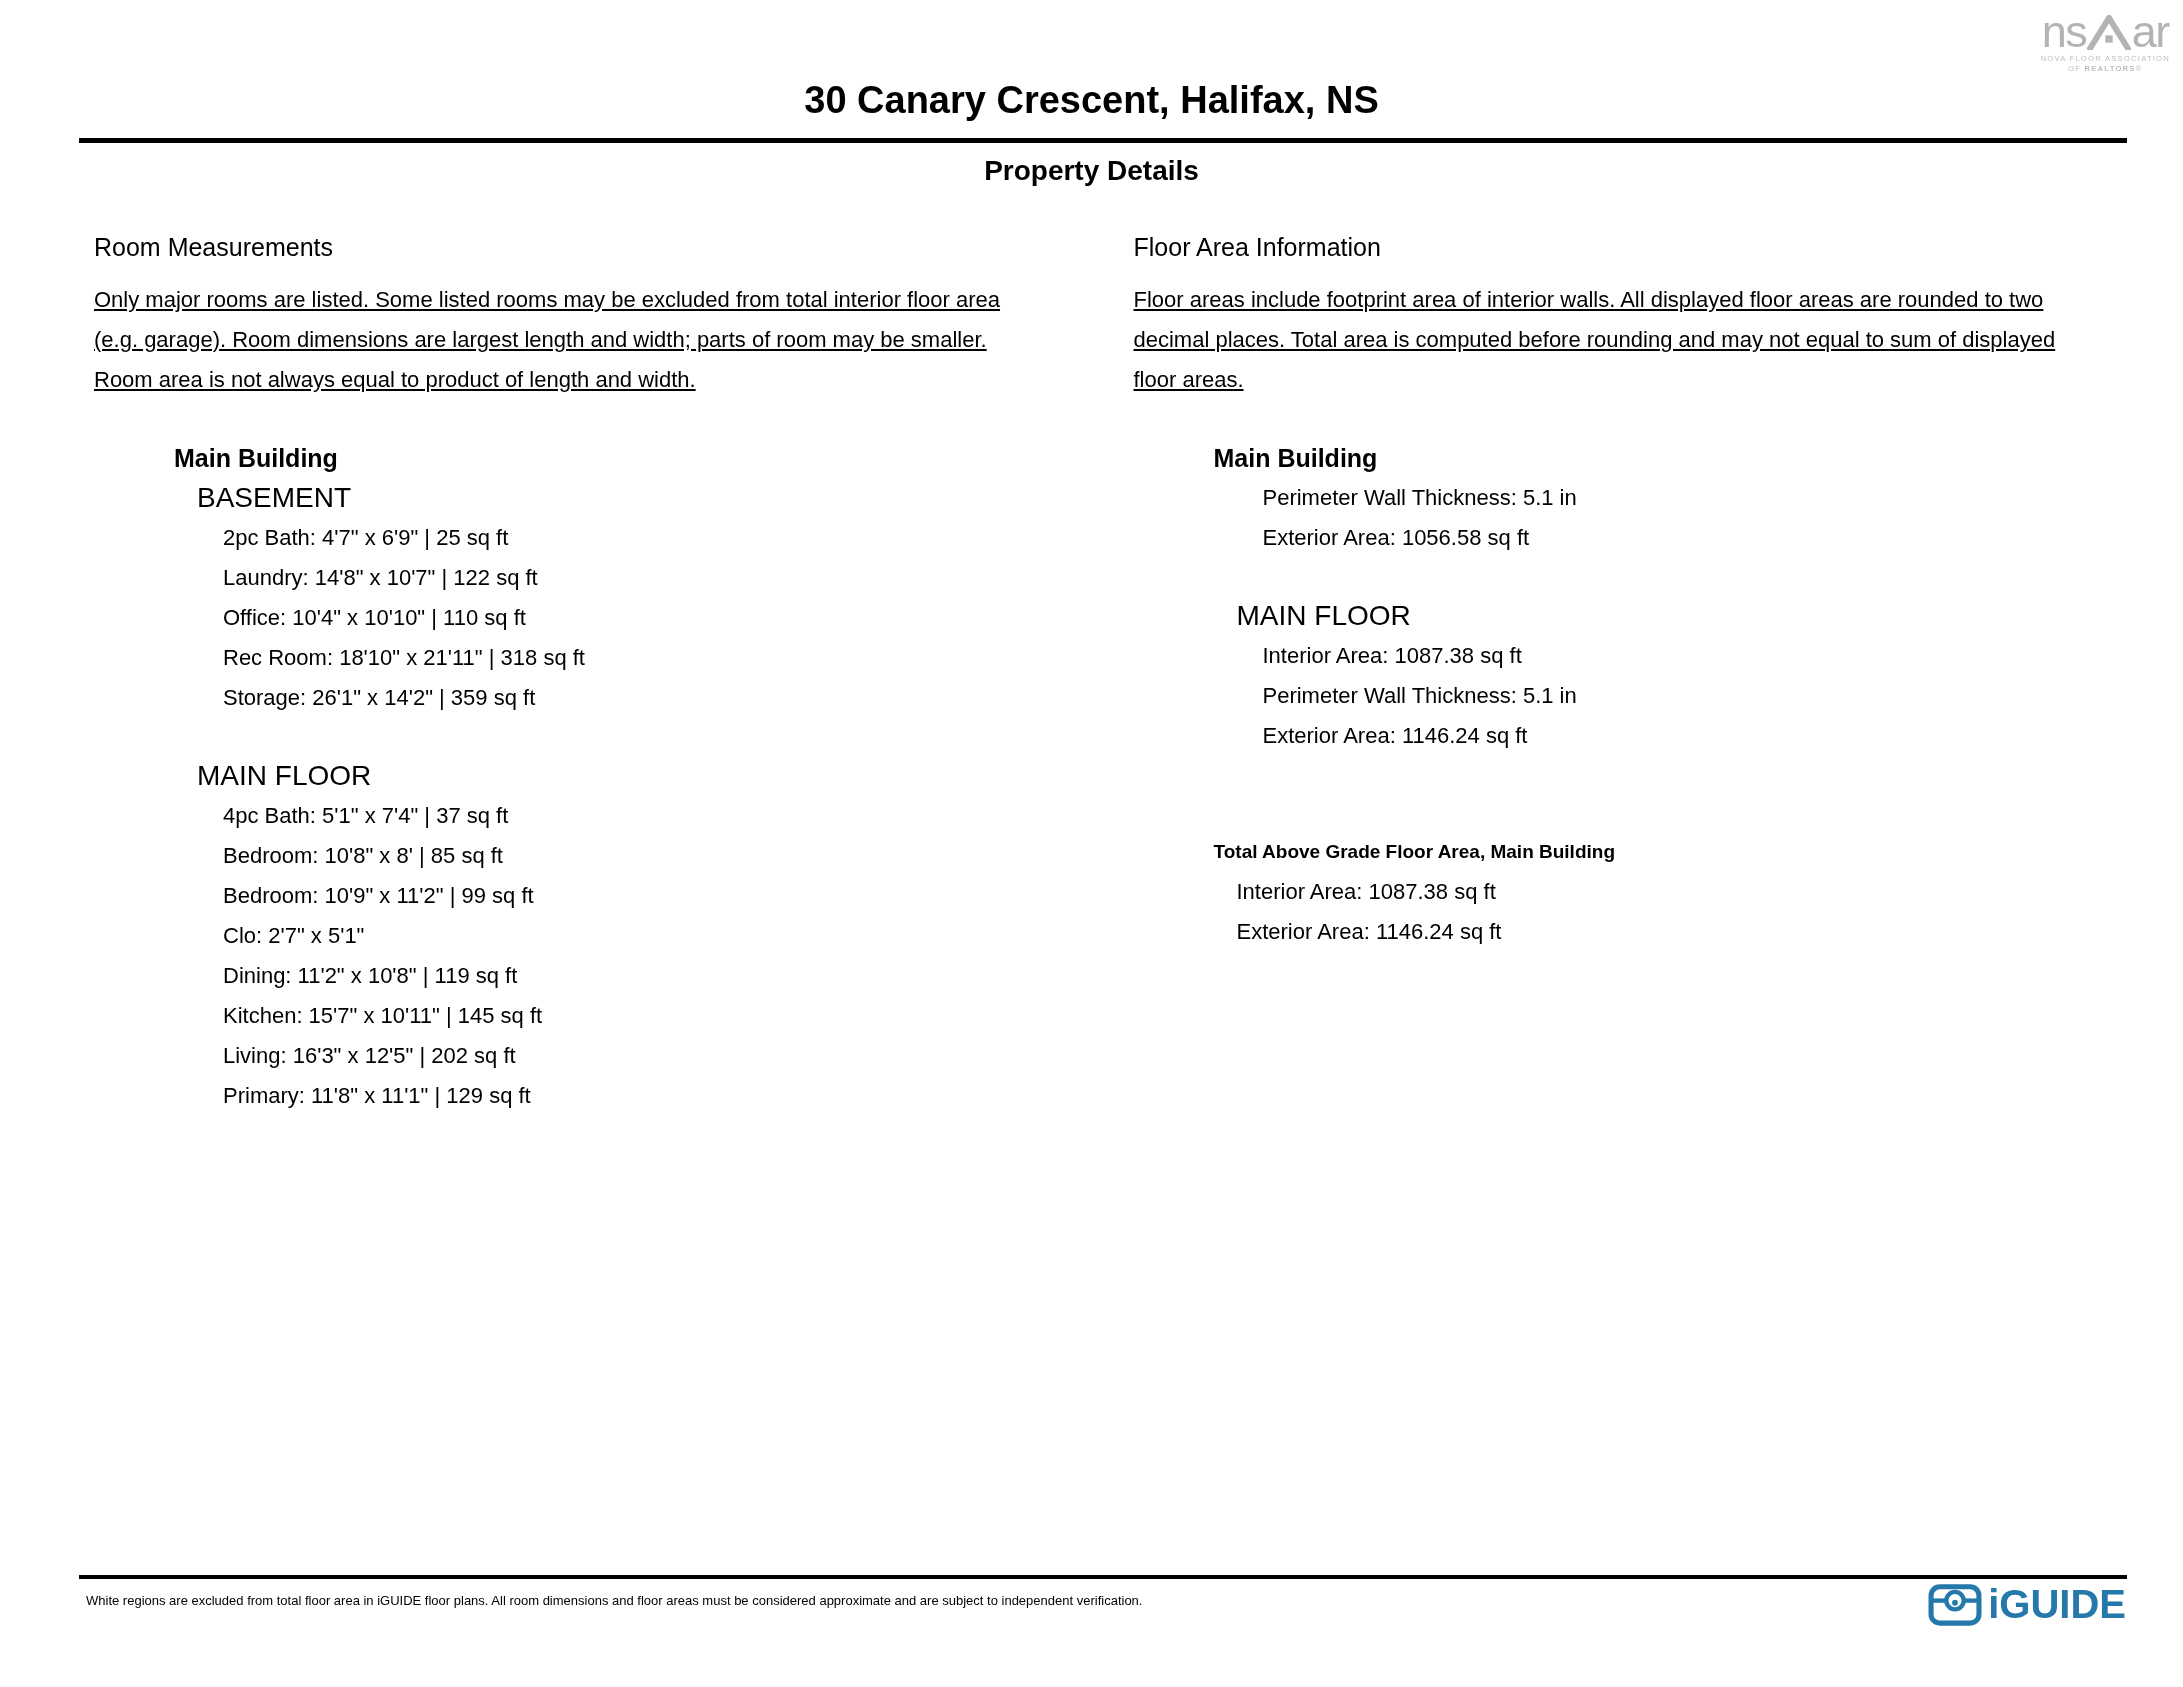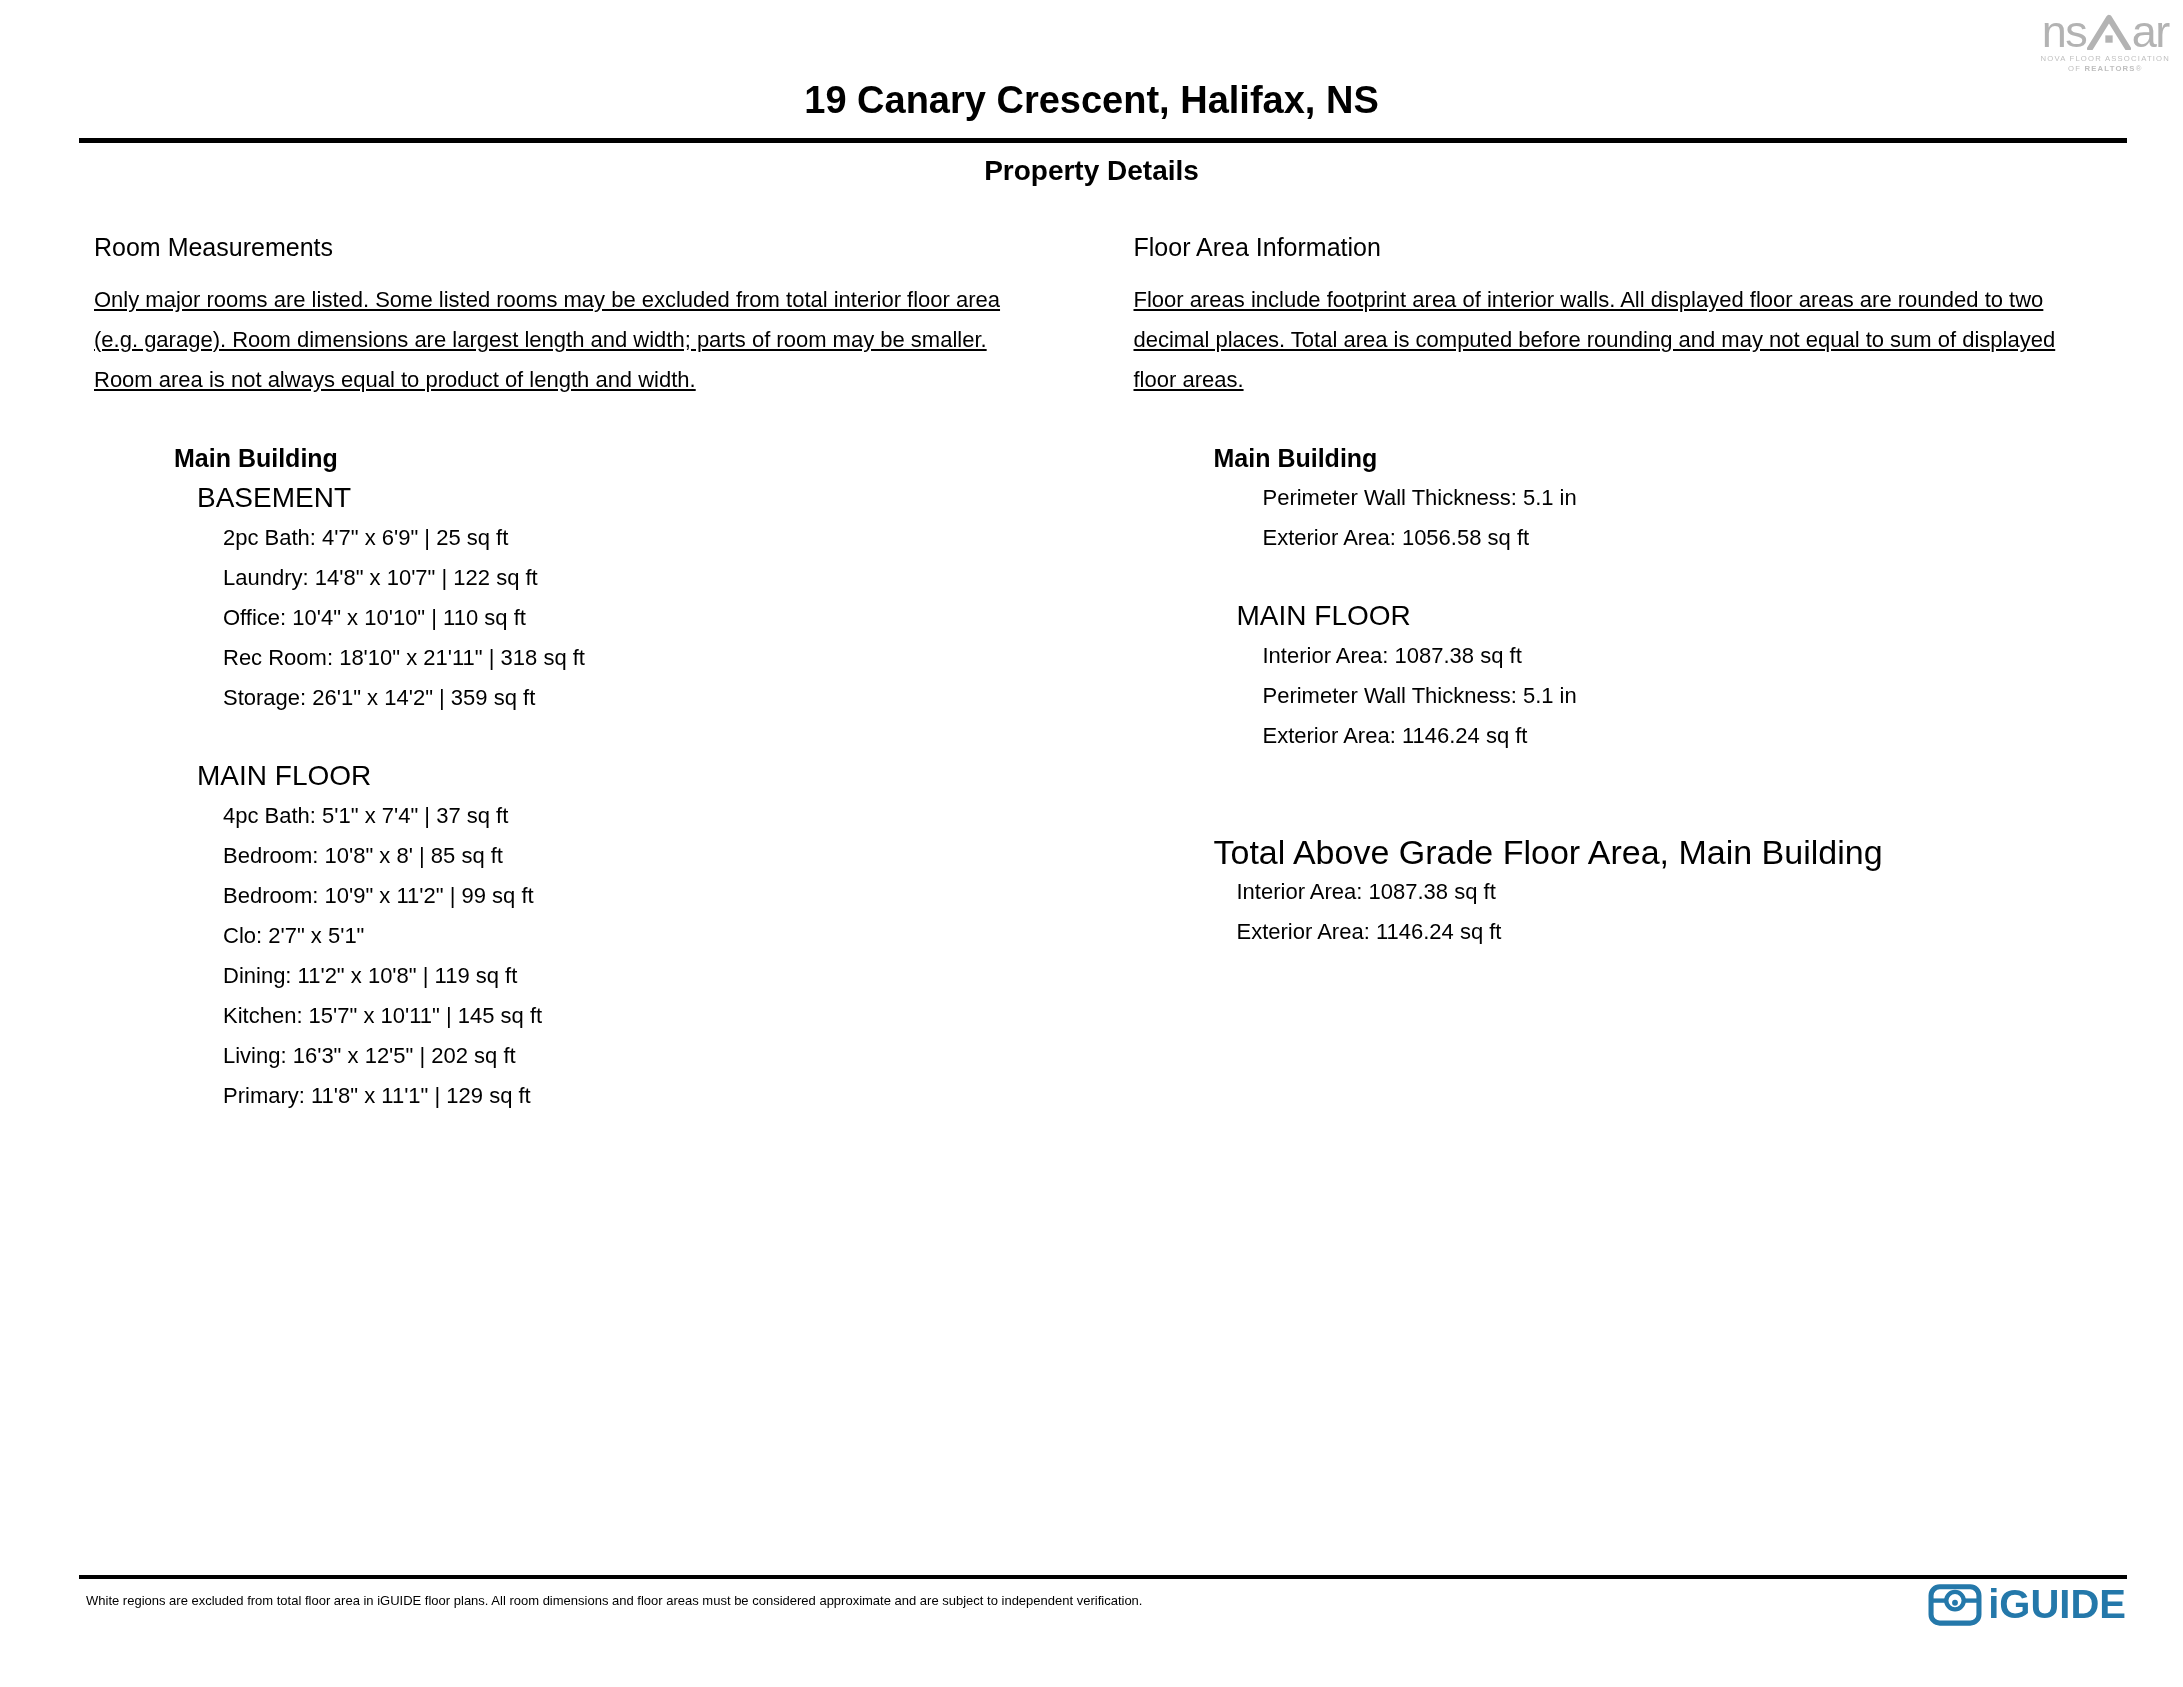--- a/index.html
+++ b/index.html
@@ -111,22 +111,22 @@
     line-height: 40px;
   }
   .line-item {
     font-size: 22px;
     line-height: 40px;
     margin-left: 26px;
     white-space: nowrap;
   }
   .total-block { margin: 76px 0 0 80px; }
   .total-heading {
-    font-size: 34px;
-    font-weight: normal;
+    font-size: 19px;
+    font-weight: bold;
     line-height: 40px;
   }
   .total-block .line-item { margin-left: 23px; }
 
   
   .rule-bottom {
     position: absolute;
     top: 1575px;
     left: 79px;
     right: 56px;
@@ -170,21 +170,21 @@
       </svg>
     </span>
     <span>ar</span>
   </div>
   <div class="nsar-sub">
     <div>NOVA FLOOR ASSOCIATION</div>
     <div><span>OF </span><span class="bold">REALTORS</span><span>®</span></div>
   </div>
 </div>
 
-<div class="page-title">19 Canary Crescent, Halifax, NS</div>
+<div class="page-title">30 Canary Crescent, Halifax, NS</div>
 <div class="rule-top"></div>
 <div class="page-subtitle">Property Details</div>
 
 <div class="columns">
 
   <div class="col-left">
     <h3 class="section-heading">Room Measurements</h3>
     <p class="section-desc">Only major rooms are listed. Some listed rooms may be excluded from total interior floor area
 (e.g. garage). Room dimensions are largest length and width; parts of room may be smaller.
 Room area is not always equal to product of length and width.</p>

